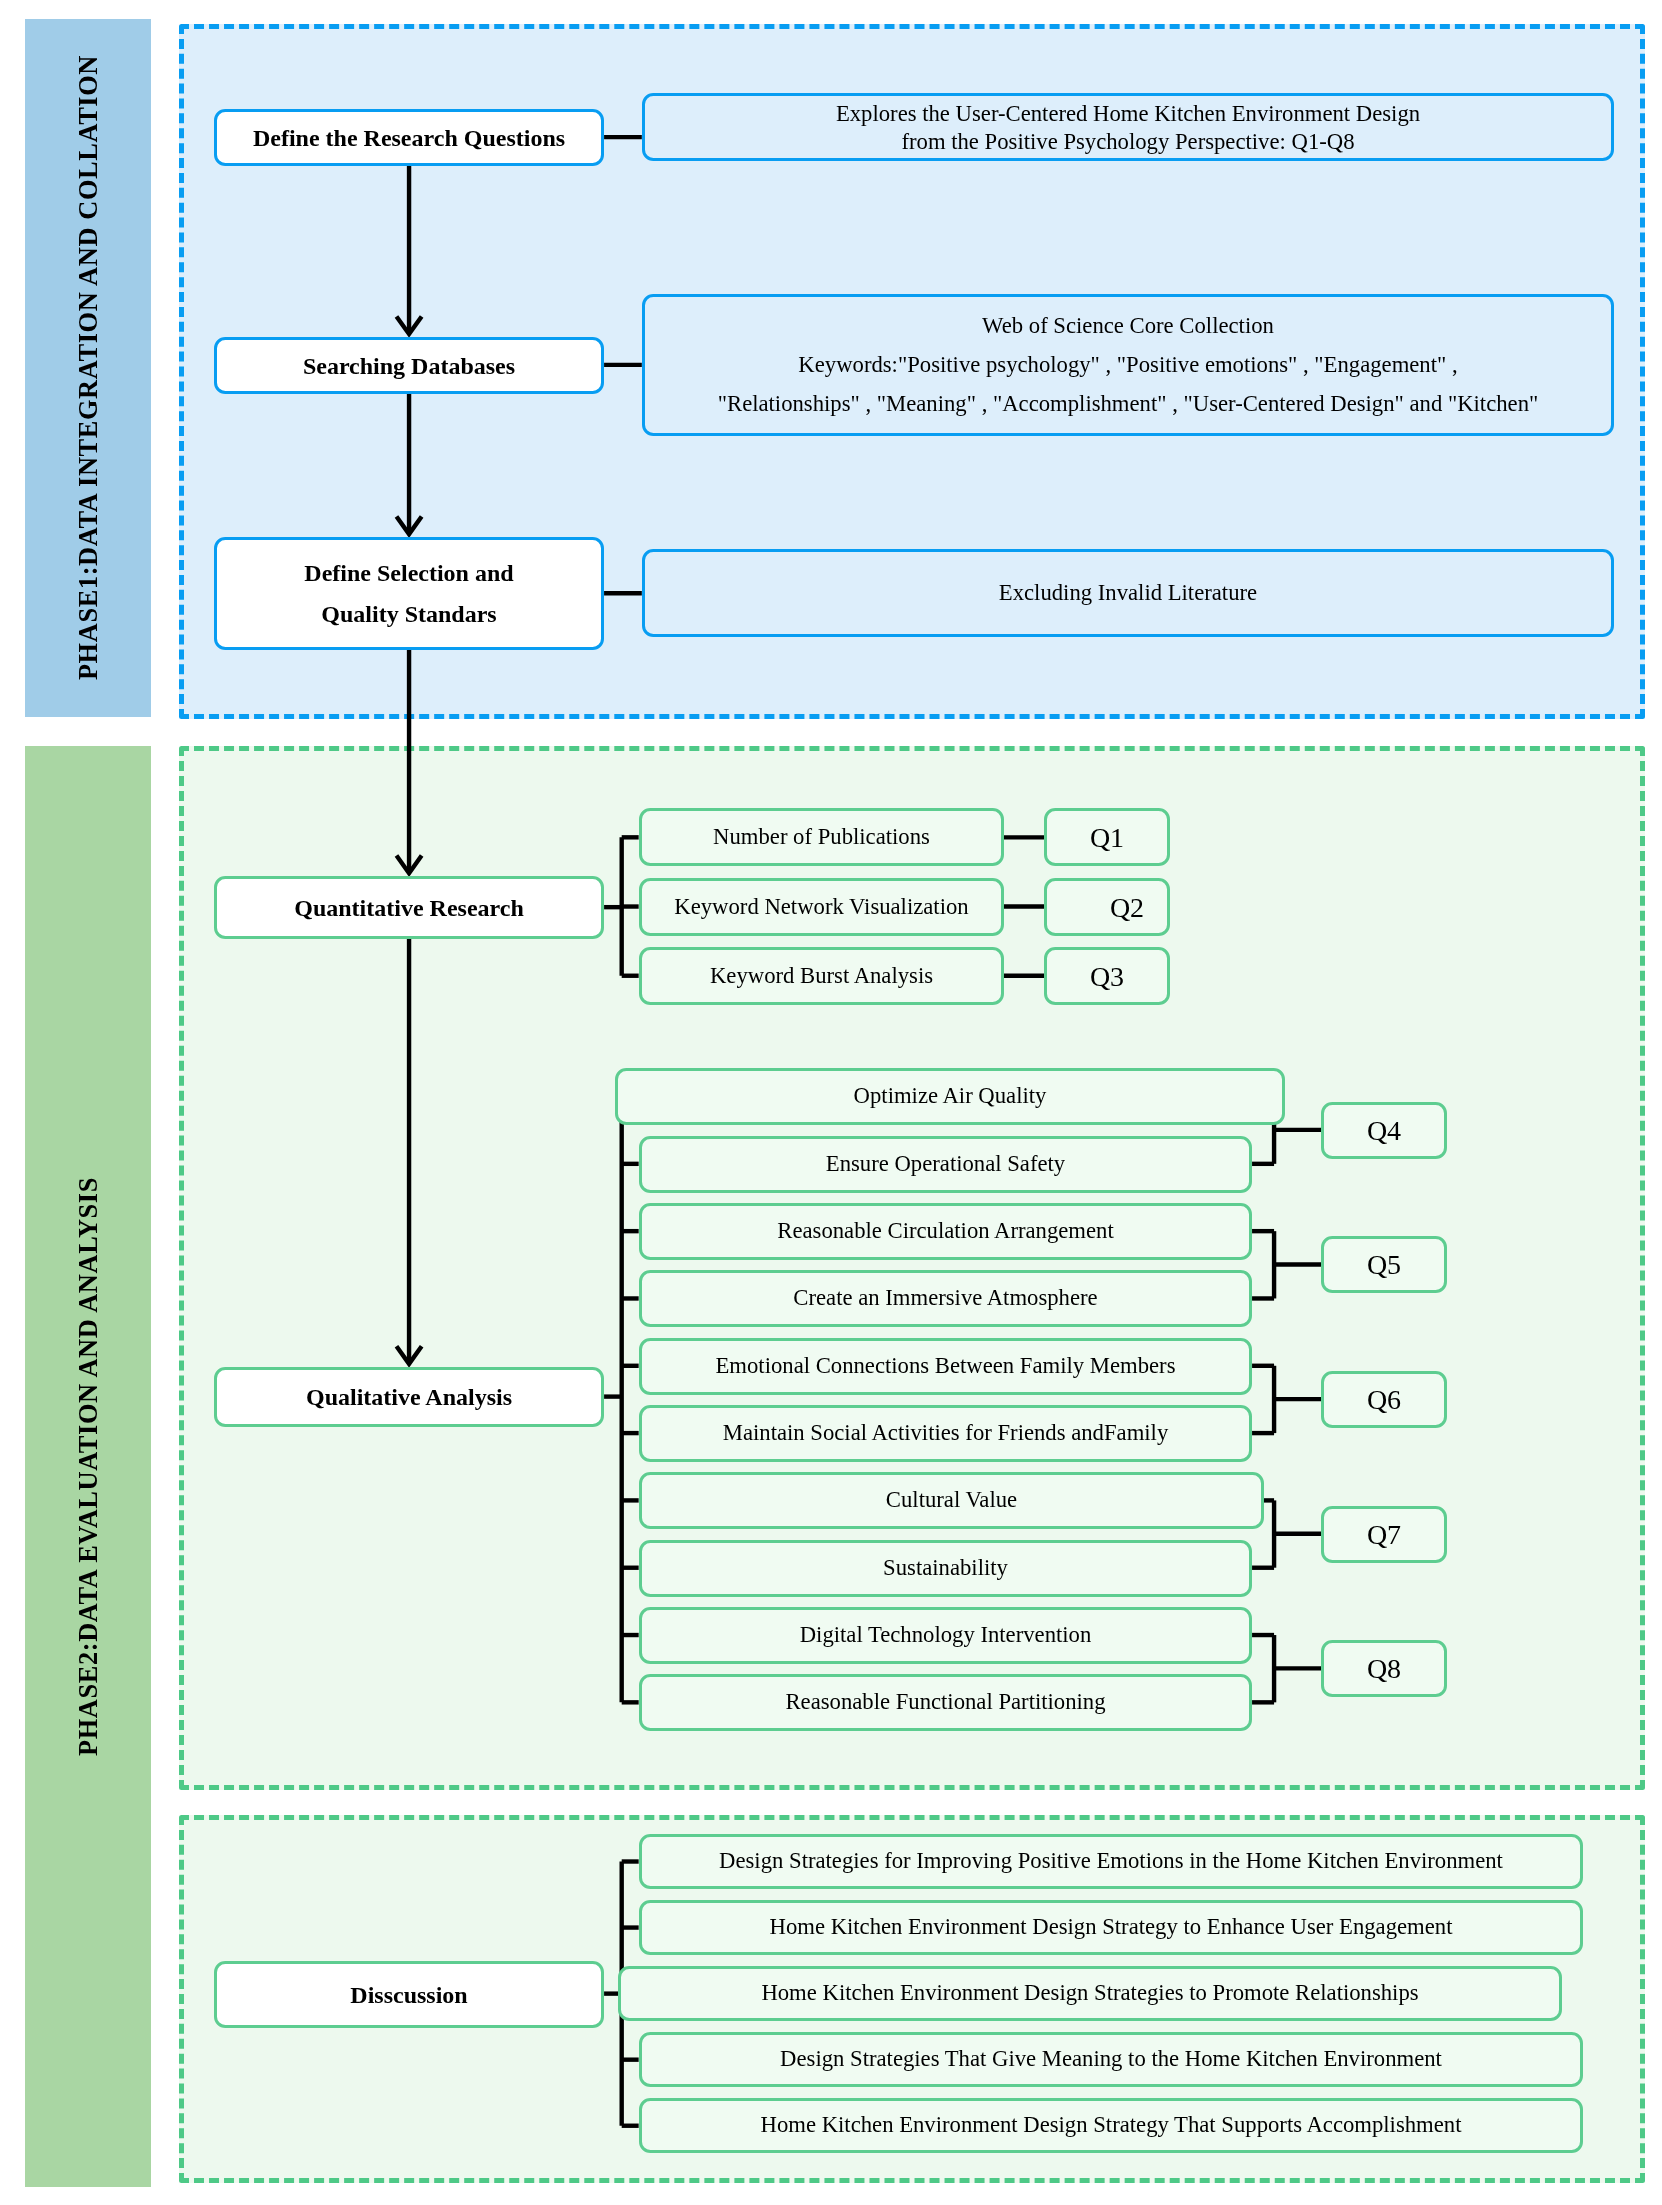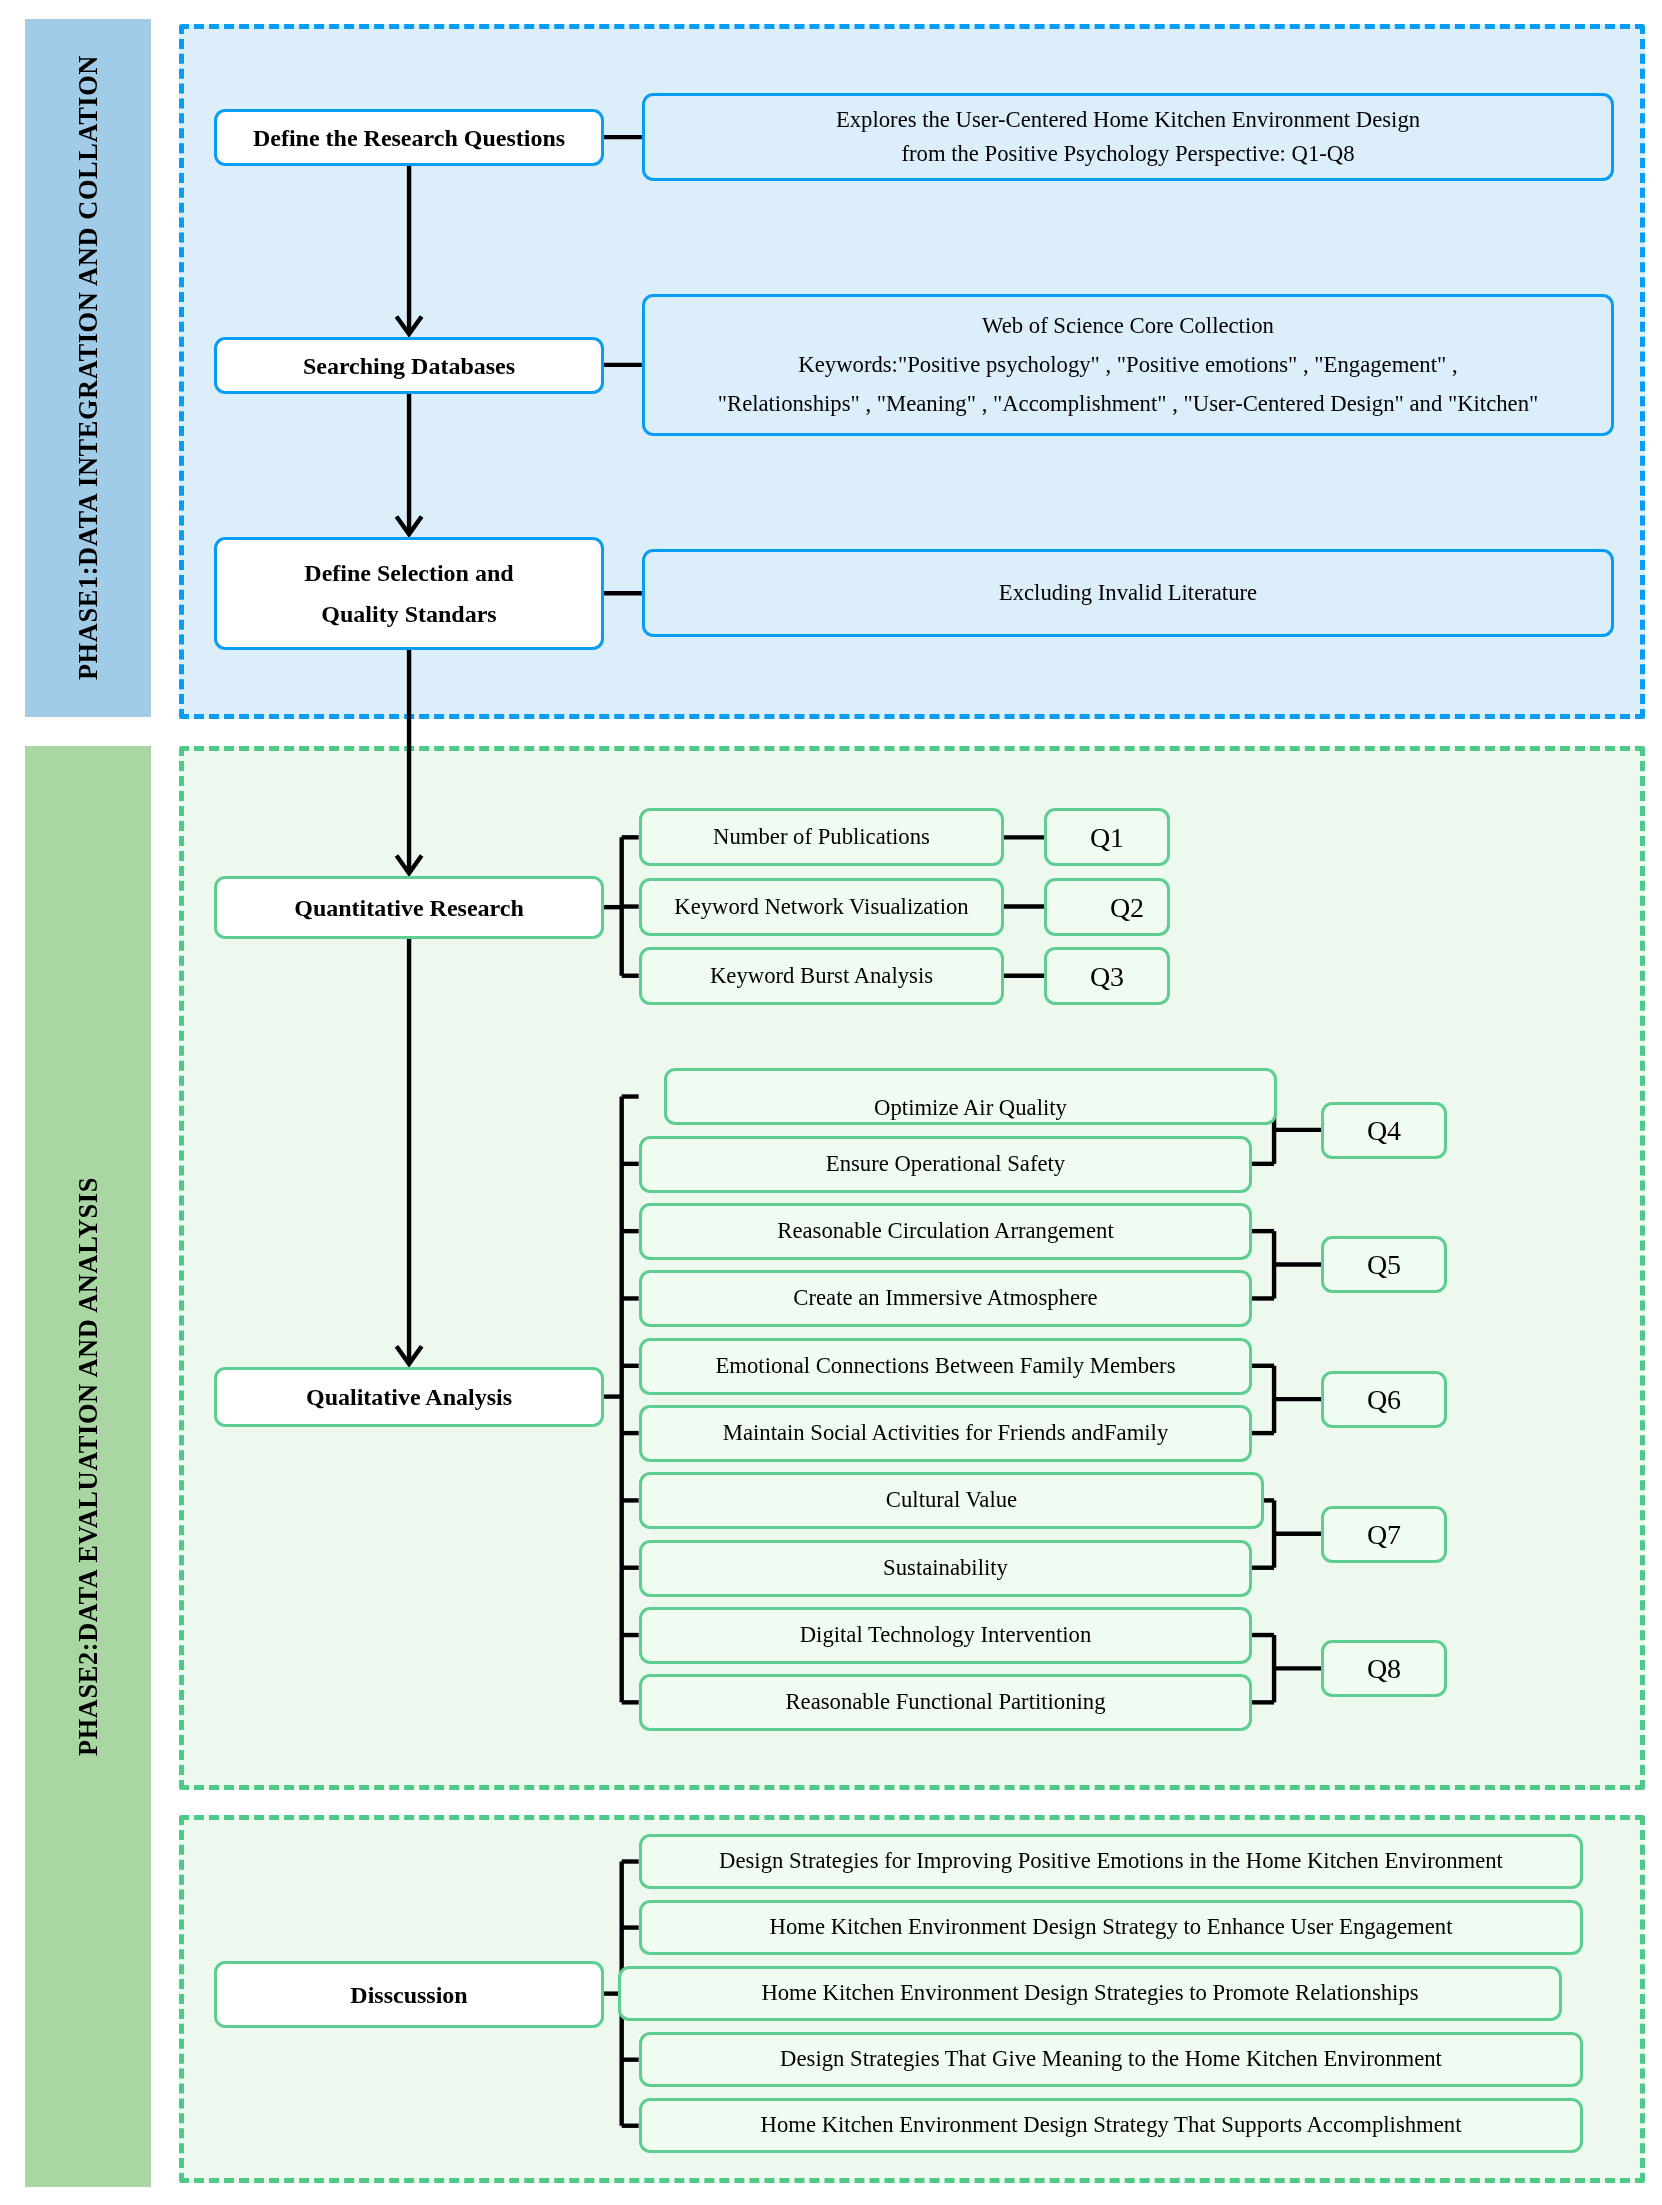--- a/index.html
+++ b/index.html
@@ -144,21 +144,21 @@
         <path d="M988 3064 H1015"></path>
         <path d="M988 3169 H1015"></path>
       <path d="M988 3274 H1015"></path>
         <path d="M988 3379 H1015"></path>
     </g>
   </svg>
 
   <div class="abs nodebox head-blue" style="left:214px;top:109px;width:390px;height:57px;">
     <span>Define the Research Questions</span>
   </div>
-  <div class="abs nodebox desc-blue spread" style="left:642px;top:93px;width:972px;height:88px;padding:3.8px 8.8px;">
+  <div class="abs nodebox desc-blue spread" style="left:642px;top:93px;width:972px;height:68px;padding:3.8px 8.8px;">
     <div>Explores the User-Centered Home Kitchen Environment Design</div>
     <div>from the Positive Psychology Perspective: Q1-Q8</div>
   </div>
 
   <div class="abs nodebox head-blue" style="left:214px;top:337px;width:390px;height:57px;">
     <span>Searching Databases</span>
   </div>
   <div class="abs nodebox desc-blue spread" style="left:642px;top:294px;width:972px;height:142px;padding:3.8px 6.3px;">
     <div>Web of Science Core Collection</div>
     <div>Keywords:"Positive psychology" , "Positive emotions" , "Engagement" ,</div>
@@ -192,21 +192,21 @@
     <span>Keyword Burst Analysis</span>
   </div>
   <div class="abs nodebox qchip" style="left:1044px;top:947px;width:126px;height:58px;">
     <span>Q3</span>
   </div>
 
   <div class="abs nodebox head-green" style="left:214px;top:1367px;width:390px;height:60px;">
     <span>Qualitative Analysis</span>
   </div>
 
-  <div class="abs nodebox item-green" style="left:664px;top:1068px;width:613px;height:57px;justify-content:flex-end;">
+  <div class="abs nodebox item-green" style="left:615px;top:1068px;width:670px;height:57px;">
     <span>Optimize Air Quality</span>
   </div>
   <div class="abs nodebox item-green" style="left:639px;top:1136px;width:613px;height:57px;">
     <span>Ensure Operational Safety</span>
   </div>
   <div class="abs nodebox qchip" style="left:1321px;top:1102px;width:126px;height:57px;">
     <span>Q4</span>
   </div>
 
   <div class="abs nodebox item-green" style="left:639px;top:1203px;width:613px;height:57px;">

